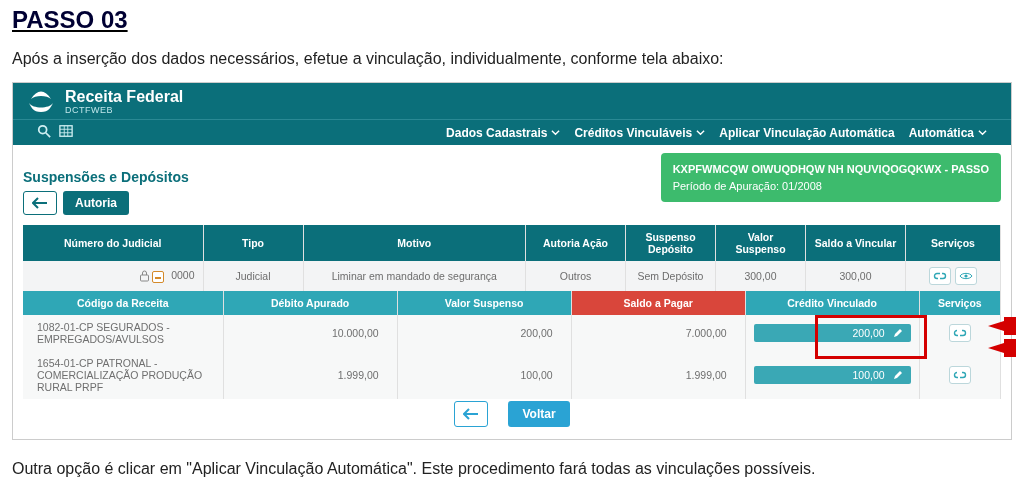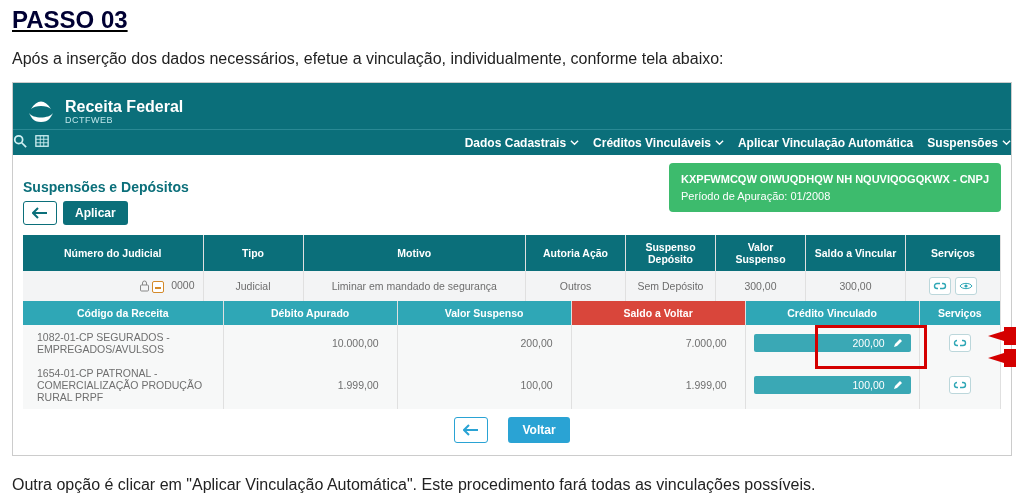--- a/index.html
+++ b/index.html
@@ -2,25 +2,25 @@
 <html><head>
 <meta charset="utf-8">
 <style>
   * { box-sizing: border-box; margin: 0; padding: 0; }
   body { font-family: Arial, Helvetica, sans-serif; font-size: 14px; color: #222; width: 1024px; background:#fff; }
   .doc { padding: 6px 12px 24px 12px; }
   .step-title { font-size: 24px; font-weight: 700; text-decoration: underline; color: #046; color:#000; margin-bottom: 10px; }
   .step-title span { color:#038; color:#003; }
   .lead, .footer-text { font-size: 16px; line-height: 1.9; text-align: justify; margin-bottom: 8px; }
   .app { border:1px solid #ccc; background:#fff; margin-top:4px; margin-bottom:14px; }
-  .brandbar { background:#0b6f7a; color:#fff; display:flex; align-items:center; padding:16px 14px 4px 14px; gap:10px; }
+  .brandbar { background:#0b6f7a; color:#fff; display:flex; align-items:center; padding:6px 14px 4px 14px; gap:10px; }
   .brand-logo svg { display:block; }
   .brand-txt { font-size:16px; font-weight:700; line-height:1; }
   .brand-sub { font-size:9px; letter-spacing:.5px; color:#bfe6ea; }
-  .menubar { background:#0b6f7a; border-top:1px solid #2a8994; display:flex; align-items:center; justify-content:space-between; padding:4px 0; font-size:12px; }
+  .menubar { background:#0b6f7a; border-top:1px solid #2a8994; display:flex; align-items:center; justify-content:space-between; padding:4px 24px; font-size:12px; }
   .menubar-left { display:flex; gap:8px; align-items:center; color:#cfeff2; }
   .menubar-right { display:flex; gap:14px; align-items:center; }
   .menubar-right .mitem { color:#fff; font-weight:600; font-size:12px; display:flex; align-items:center; gap:4px; cursor:pointer; }
   .caret { width:9px; height:9px; display:inline-block; }
   .content { padding:8px 10px 12px 10px; }
   .section-title { color:#0b6f7a; font-weight:700; font-size:14px; margin-bottom:6px;margin-top:16px; }
   .top-row { display:flex; justify-content:space-between; align-items:flex-start; gap:12px; }
   .btn-row { display:flex; gap:6px; }
   .btn-outline { border:1px solid #0b6f7a; background:#fff; color:#0b6f7a; border-radius:3px; padding:4px 8px; display:flex; align-items:center; justify-content:center; cursor:pointer; }
   .btn-solid { background:#0b6f7a; color:#fff; border-radius:3px; padding:5px 12px; font-weight:700; font-size:12px; cursor:pointer; }
@@ -34,21 +34,21 @@
   .svc-ico { display:inline-flex; align-items:center; justify-content:center; width:22px; height:18px; border:1px solid #bcd7db; border-radius:3px; background:#fff; margin:0 1px; }
   .sub thead th { background:#2fa7b6; color:#fff; font-weight:700; height:24px; }
   .sub thead th.red { background:#d9463b; }
   .sub td { background:#f7f8f8; color:#6f6f6f; text-align:center; }
   .sub td.left { text-align:left; padding-left:14px; }
   .sub td.right { text-align:right; padding-right:18px; }
   .cred-cell { position:relative; }
   .cred-val { background:#3aa8b5; color:#fff; display:flex; align-items:center; justify-content:flex-end; gap:8px; padding:2px 8px; border-radius:2px; height:18px; }
   .pencil svg { display:block; }
   .redbox { position:absolute; left:792px; width:112px; border:3px solid #d40000; pointer-events:none; }
-  .voltar-bar { display:flex; justify-content:center; margin-top:8px; gap:20px; }
+  .voltar-bar { display:flex; justify-content:center; margin-top:2px; gap:20px; }
   .btn-blue { background:#2aa3d4; color:#fff; border-radius:3px; padding:6px 14px; font-weight:700; font-size:12px; cursor:pointer; }
   .tiny-ico { width:14px; height:14px; }
   .sub-wrapper { position:relative; }
   .proc-icons { display:inline-flex; align-items:center; gap:2px; vertical-align:middle; margin-right:4px; }
   .minus-ico { width:12px;height:12px;border:1px solid #d48a2a;background:#fff; position:relative; display:inline-block; border-radius:2px;}
   .minus-ico::after{content:"";position:absolute;left:2px;right:2px;top:5px;height:2px;background:#d48a2a;}
 </style>
 </head>
 <body>
 
@@ -98,43 +98,43 @@
         <span class="mitem">
             <span>Créditos Vinculáveis</span>
             <svg class="caret" viewBox="0 0 10 10">
               <path d="M1 3l4 4 4-4" fill="none" stroke="#fff" stroke-width="1.5"></path>
             </svg>
           </span>
         <span class="mitem">
             <span>Aplicar Vinculação Automática</span>
           </span>
         <span class="mitem">
-            <span>Suspensões</span>
+            <span>Automática</span>
             <svg class="caret" viewBox="0 0 10 10">
               <path d="M1 3l4 4 4-4" fill="none" stroke="#fff" stroke-width="1.5"></path>
             </svg>
           </span>
       </div>
     </div>
 
     <div class="content">
       <div class="top-row">
         <div>
           <div class="section-title">Suspensões e Depósitos</div>
           <div class="btn-row">
             <div class="btn-outline">
               <svg width="16" height="12" viewBox="0 0 16 12">
                   <path d="M6 1 1 6l5 5M1 6h14" fill="none" stroke="#0b6f7a" stroke-width="2"></path>
                 </svg>
             </div>
-            <div class="btn-solid">Aplicar</div>
+            <div class="btn-solid">Autoria</div>
           </div>
         </div>
         <div class="infobox">
-          <div class="line1">KXPFWMCQW OIWUQDHQW NH NQUVIQOGQKWX - CNPJ</div>
+          <div class="line1">KXPFWMCQW OIWUQDHQW NH NQUVIQOGQKWX - PASSO</div>
           <div>Período de Apuração: 01/2008</div>
         </div>
       </div>
 
       <table class="grid">
         <colgroup>
           <col style="width:180px">
             <col style="width:100px">
             <col>
             <col style="width:100px">
@@ -199,21 +199,21 @@
               <col style="width:130px">
               <col style="width:130px">
               <col style="width:130px">
               <col style="width:60px">
           </colgroup>
           <thead>
             <tr>
               <th colspan="2">Código da Receita</th>
               <th>Débito Apurado</th>
               <th>Valor Suspenso</th>
-              <th class="red">Saldo a Voltar</th>
+              <th class="red">Saldo a Pagar</th>
               <th>Crédito Vinculado</th>
               <th>Serviços</th>
             </tr>
           </thead>
           <tbody>
             <tr>
               <td class="left" colspan="2">1082-01-CP SEGURADOS - EMPREGADOS/AVULSOS</td>
               <td class="right">10.000,00</td>
               <td class="right">200,00</td>
               <td class="right">7.000,00</td>

